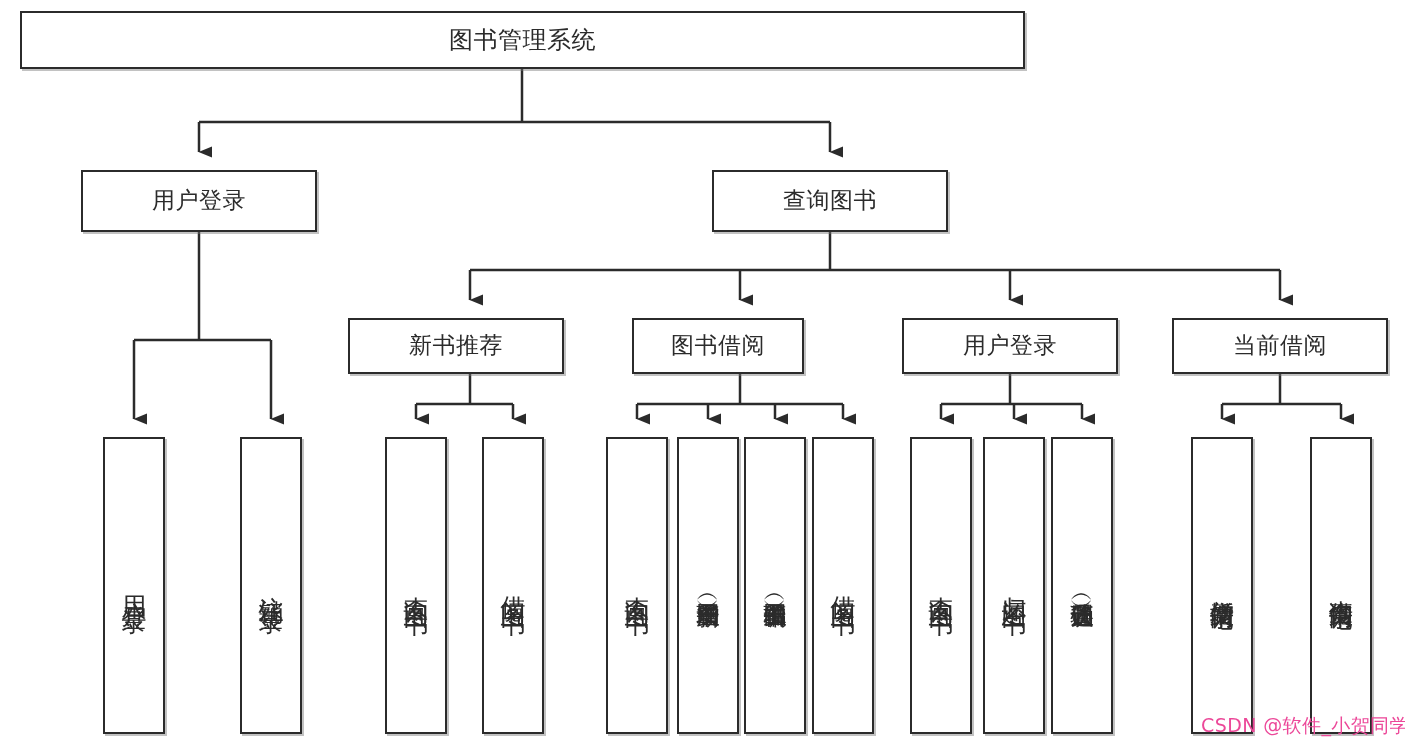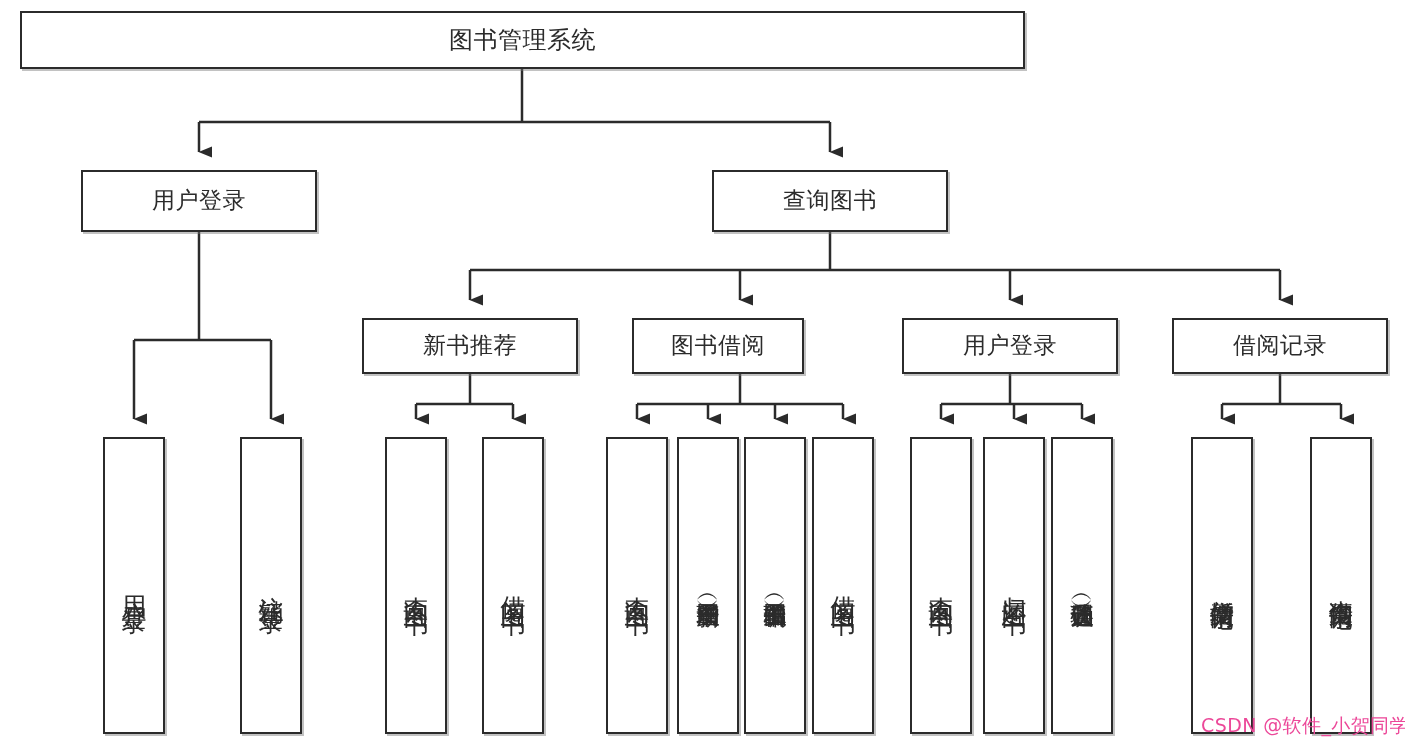--- a/index.html
+++ b/index.html
@@ -141,31 +141,31 @@
     <span class="lbl">图书管理系统</span>
   </div>
 
   <div class="node h" style="left: 81px; top: 170px; width: 236px; height: 62px;">
     <span class="lbl">用户登录</span>
   </div>
   <div class="node h" style="left: 712px; top: 170px; width: 236px; height: 62px;">
     <span class="lbl">查询图书</span>
   </div>
 
-  <div class="node h" style="left: 362px; top: 318px; width: 216px; height: 56px;">
+  <div class="node h" style="left: 348px; top: 318px; width: 216px; height: 56px;">
     <span class="lbl">新书推荐</span>
   </div>
   <div class="node h" style="left: 632px; top: 318px; width: 172px; height: 56px;">
     <span class="lbl">图书借阅</span>
   </div>
   <div class="node h" style="left: 902px; top: 318px; width: 216px; height: 56px;">
     <span class="lbl">用户登录</span>
   </div>
   <div class="node h" style="left: 1172px; top: 318px; width: 216px; height: 56px;">
-    <span class="lbl">借阅记录</span>
+    <span class="lbl">当前借阅</span>
   </div>
 
   <div class="node v" style="left: 103px; top: 437px; width: 62px; height: 297px;">
     <span class="lbl">用户登录</span>
   </div>
   <div class="node v" style="left: 240px; top: 437px; width: 62px; height: 297px;">
     <span class="lbl">注销登录</span>
   </div>
   <div class="node v" style="left: 385px; top: 437px; width: 62px; height: 297px;">
     <span class="lbl">查询图书</span>

